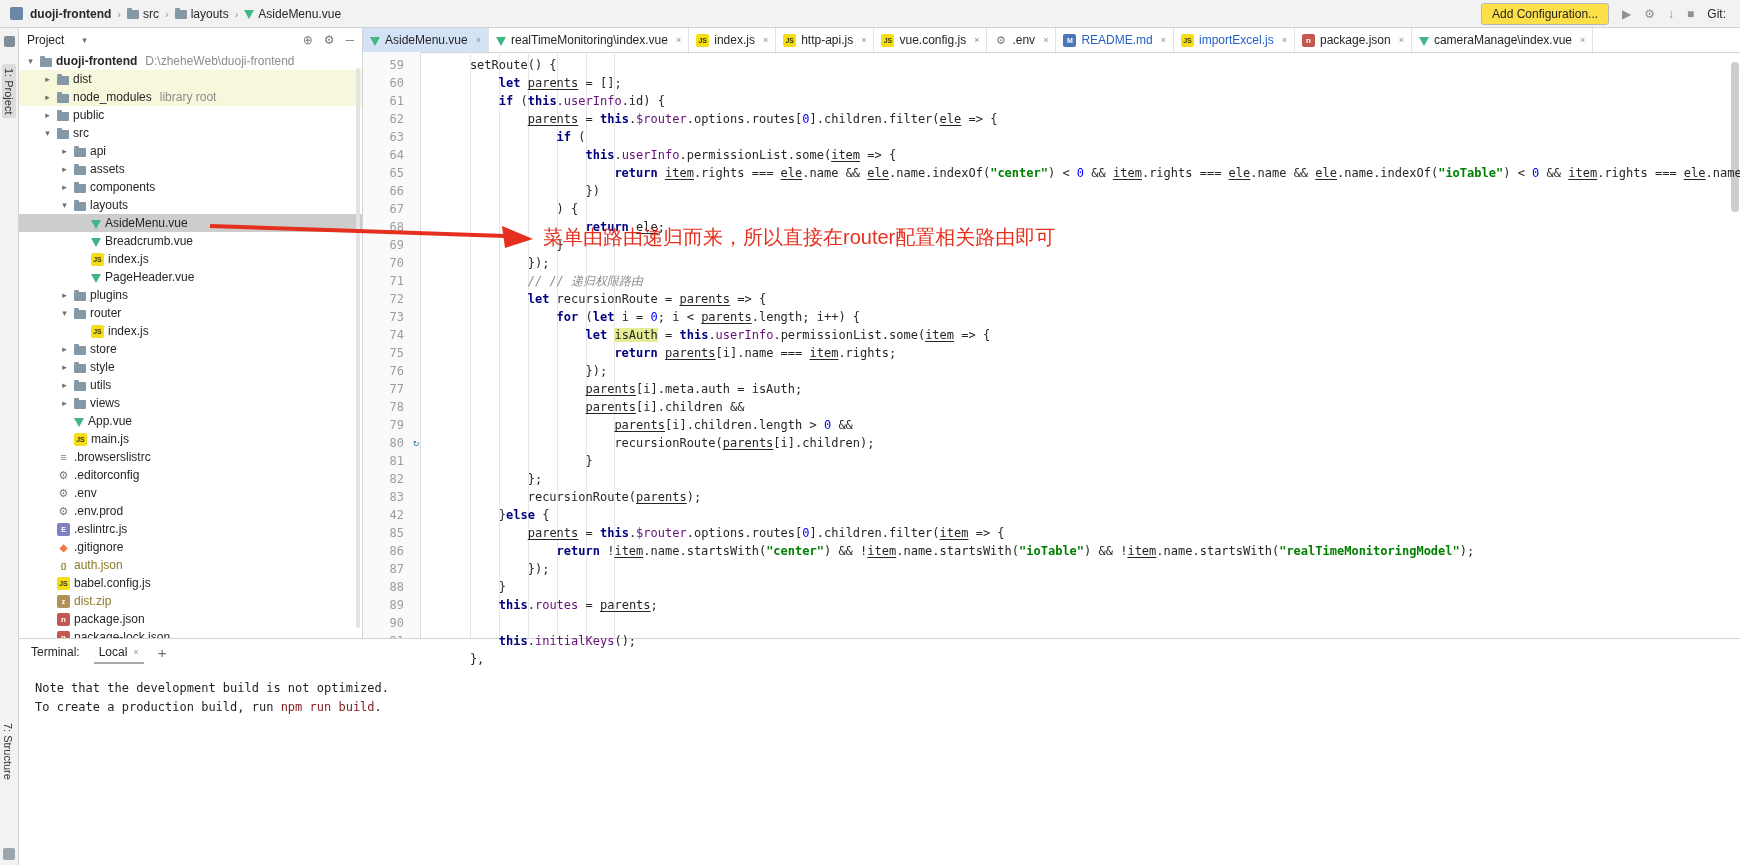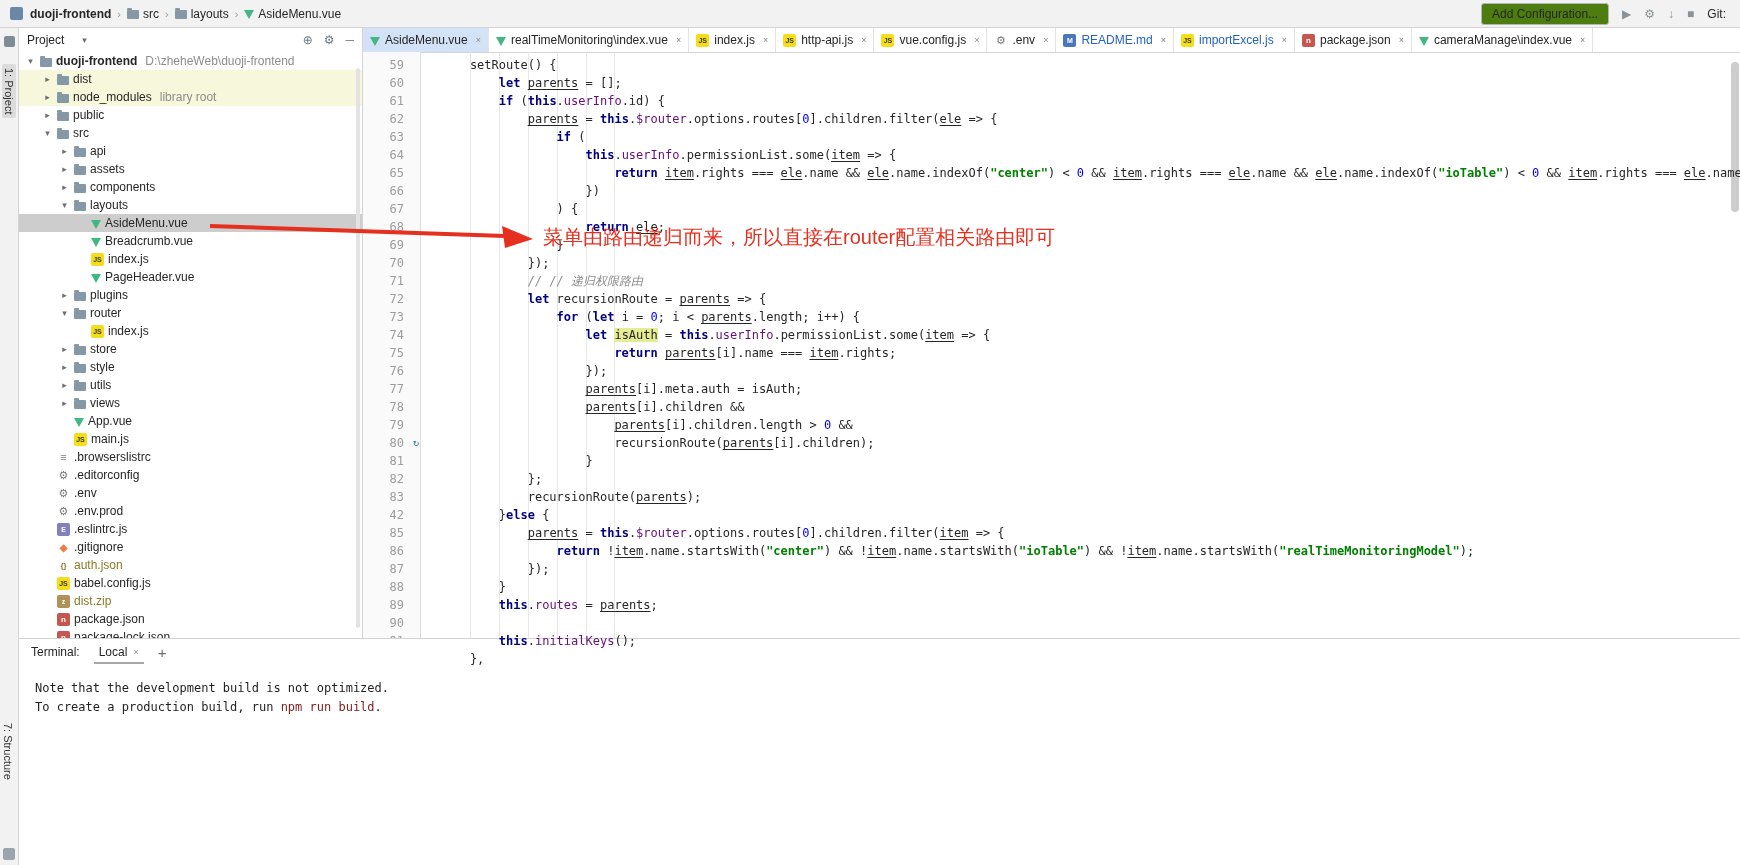--- a/index.html
+++ b/index.html
@@ -26,21 +26,21 @@
   .ic-app{background:#6b87a8;}
 
   
   #titlebar{position:absolute;left:0;top:0;width:100%;height:28px;background:#f2f2f2;
       border-bottom:1px solid #d4d4d4;display:flex;align-items:center;padding:0 10px;box-sizing:border-box;}
   #title-crumbs{display:flex;align-items:center;margin-left:6px;}
   .crumb{display:inline-flex;align-items:center;gap:4px;margin:0 1px;white-space:nowrap;}
   .crumb.b{font-weight:bold;}
   .crumb-sep{color:#9a9a9a;margin:0 5px;font-size:11px;}
   #titlebar-right{margin-left:auto;display:flex;align-items:center;gap:13px;padding-right:4px;}
-  .btn{border:1px solid #b6b6b6;background:#4d7c0f;border-radius:3px;padding:3px 10px;
+  .btn{border:1px solid #b6b6b6;background:#fde047;border-radius:3px;padding:3px 10px;
       font:12px "Liberation Sans",sans-serif;color:#262626;}
   .tb-ic{color:#8b9398;font-size:12px;line-height:12px;}
 
   
   #toolstrip{position:absolute;left:0;top:28px;width:19px;bottom:0;background:#f2f2f2;
       border-right:1px solid #d4d4d4;box-sizing:border-box;}
   .vlabel{position:absolute;left:2px;writing-mode:vertical-rl;font-size:11px;color:#333;white-space:nowrap;}
   #vlabel-project{top:36px;background:#dcdcdc;padding:4px 1px;border-radius:2px;}
   #vlabel-structure{top:695px;}
   #switcher-icon{position:absolute;left:3px;bottom:5px;width:12px;height:12px;background:#9aa5ad;border-radius:2px;}

